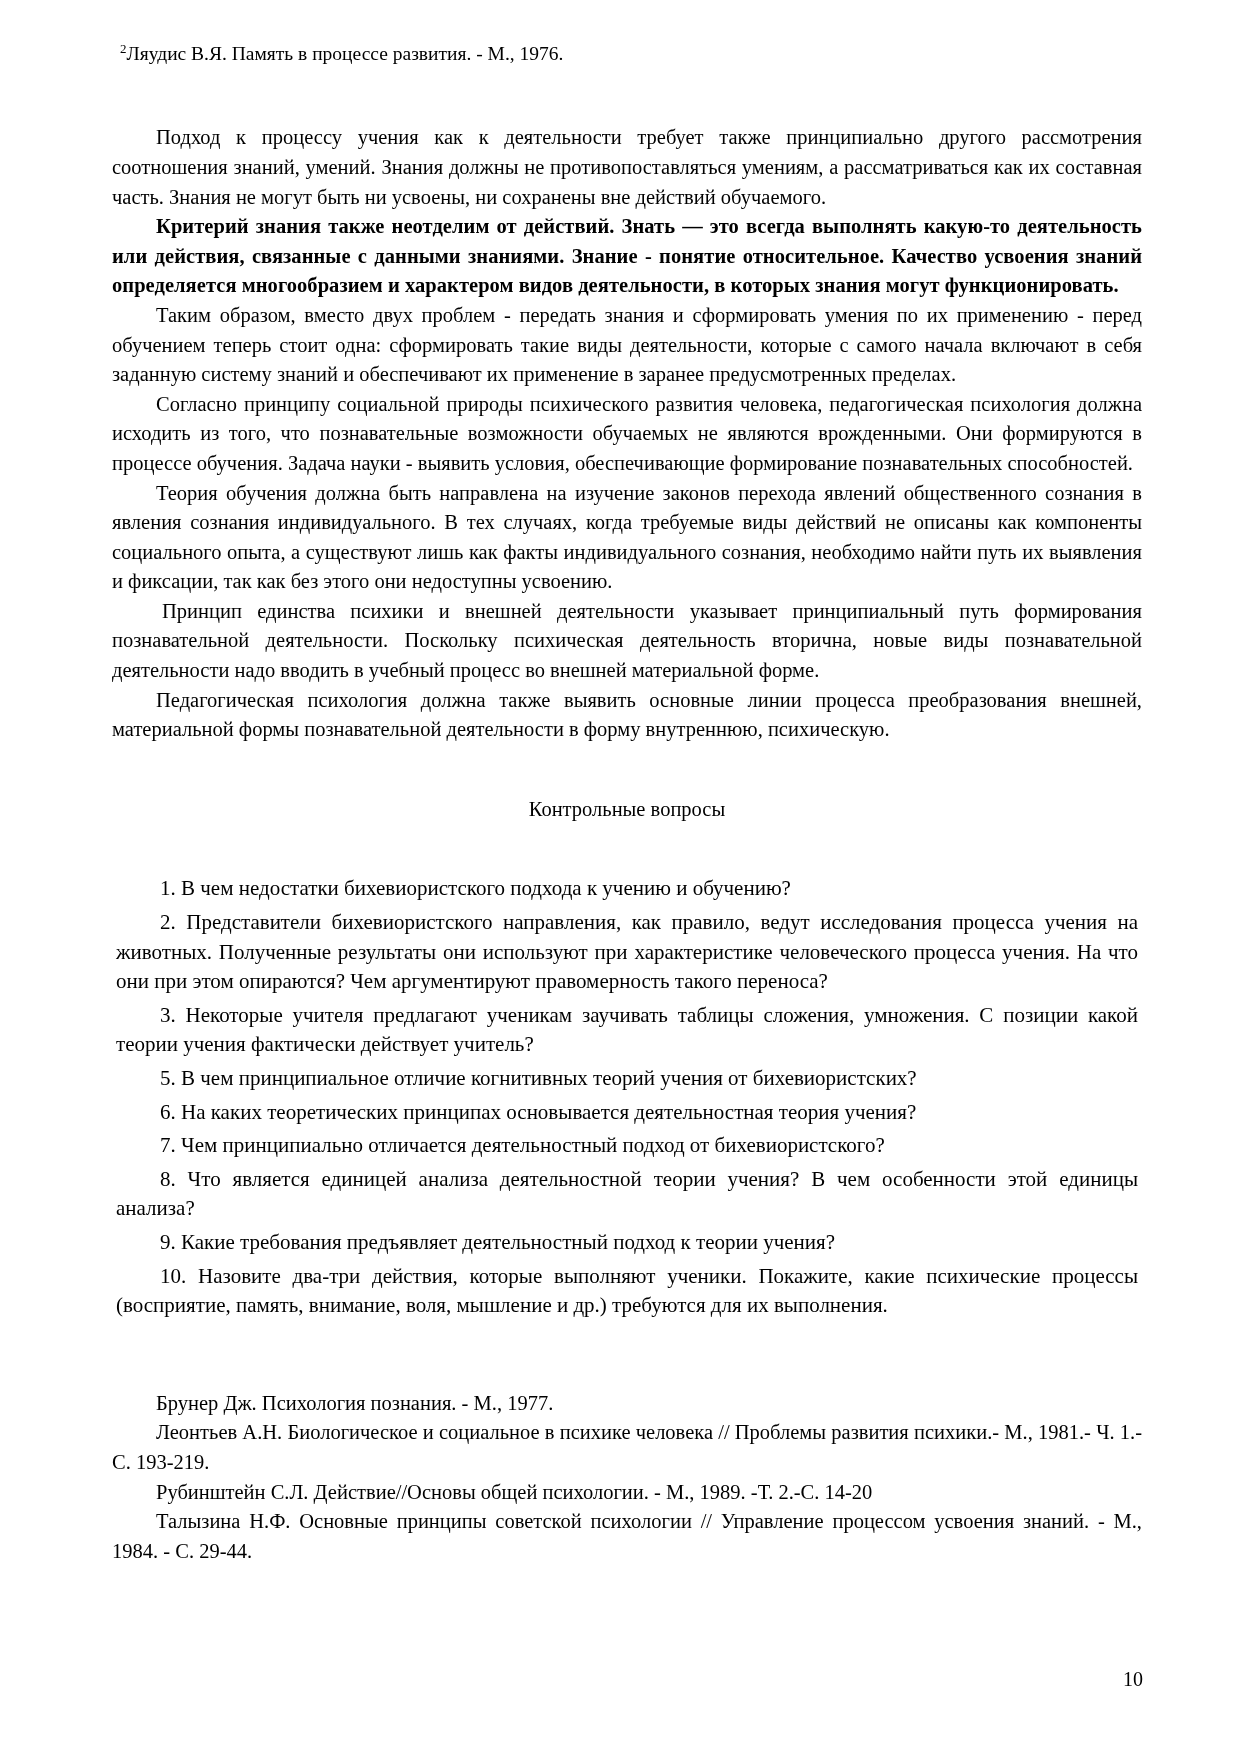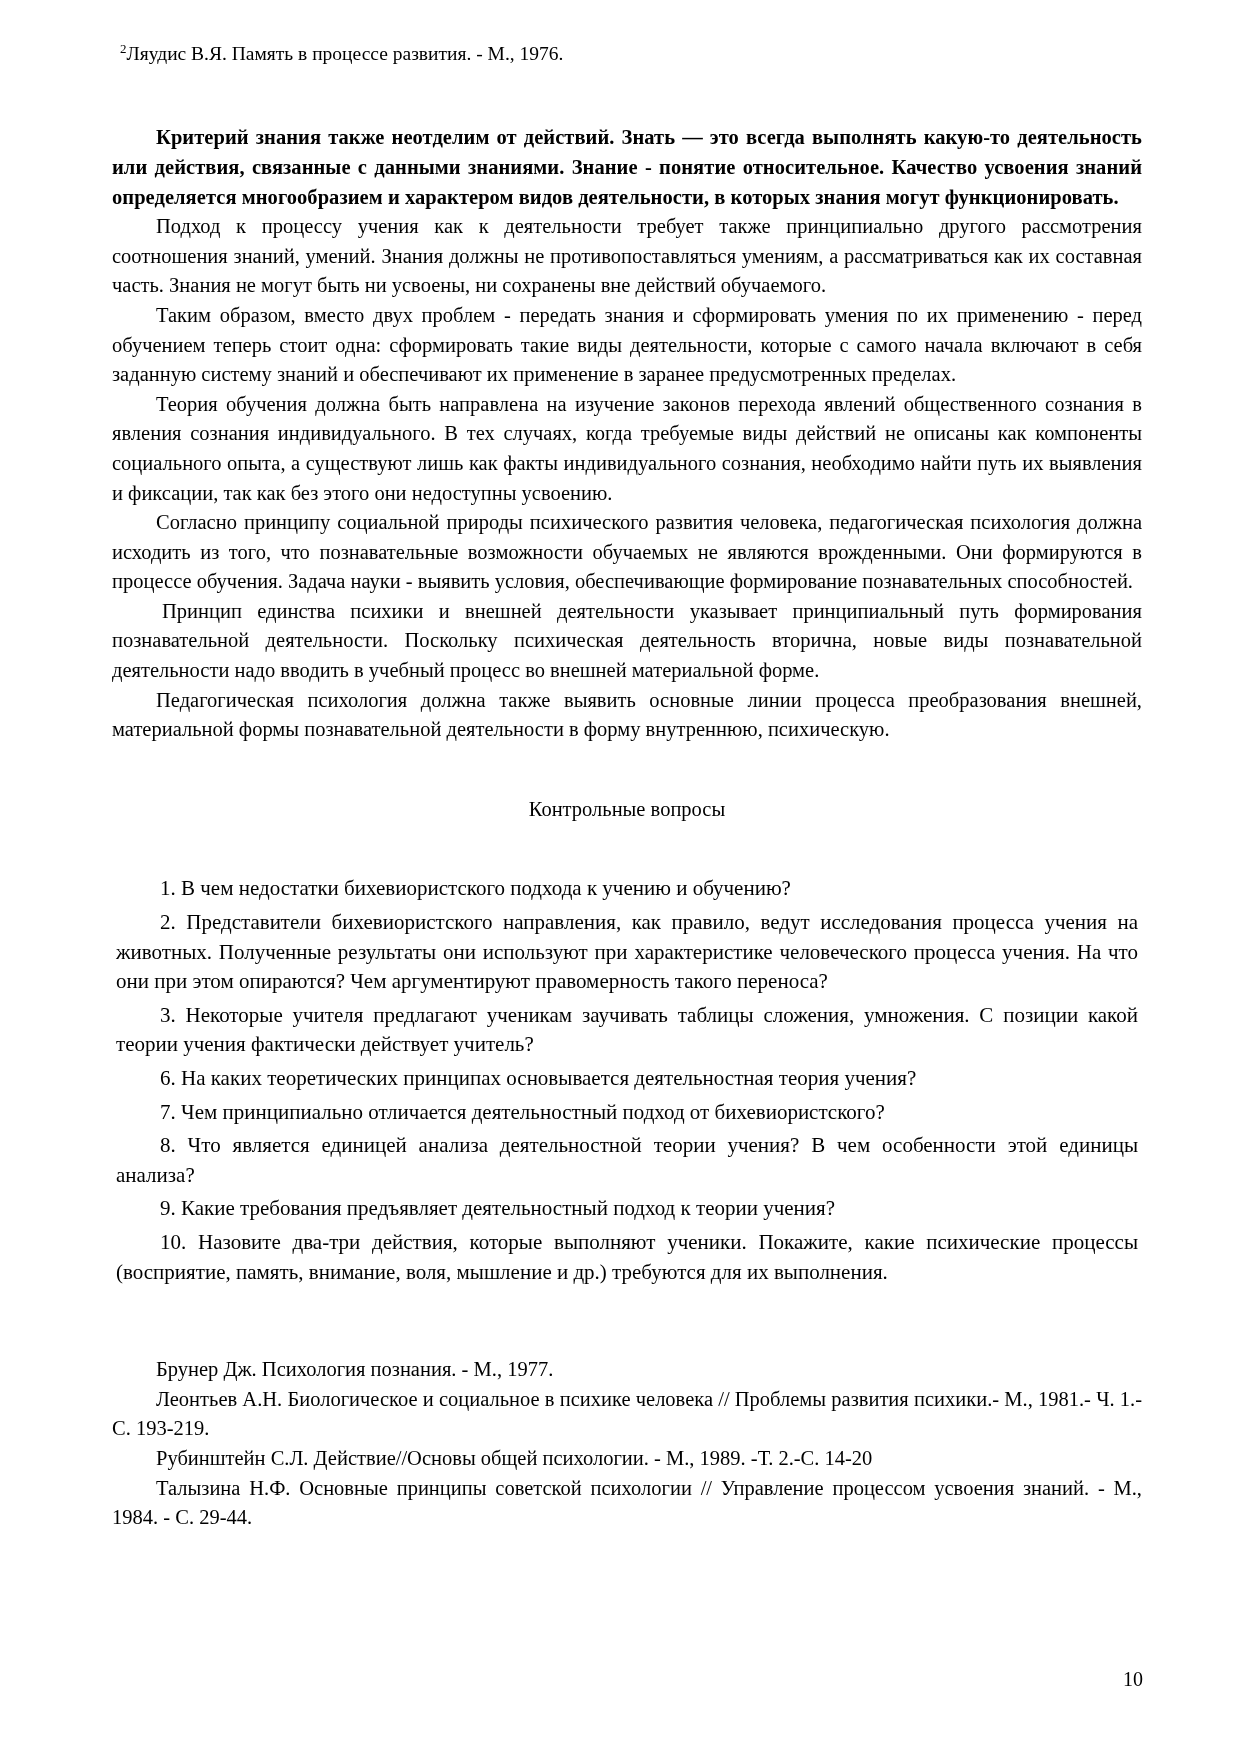--- a/index.html
+++ b/index.html
@@ -88,37 +88,38 @@
 <body>
 
 <div class="page">
   <div class="content">
 
     <div class="footnote-line">
       <sup>2</sup><span>Ляудис В.Я. Память в процессе развития. - М., 1976.</span>
     </div>
 
     <div class="body-block">
+      <p class="just">Подход к процессу учения как к деятельности требует также принципиально другого рассмотрения соотношения знаний, умений. Знания должны не противопоставляться умениям, а рассматриваться как их составная часть. Знания не могут быть ни усвоены, ни сохранены вне действий обучаемого.</p>
       <p class="just bold">Критерий знания также неотделим от действий. Знать — это всегда выполнять какую-то деятельность или действия, связанные с данными знаниями. Знание - понятие относительное. Качество усвоения знаний определяется многообразием и характером видов деятельности, в которых знания могут функционировать.</p>
-      <p class="just">Подход к процессу учения как к деятельности требует также принципиально другого рассмотрения соотношения знаний, умений. Знания должны не противопоставляться умениям, а рассматриваться как их составная часть. Знания не могут быть ни усвоены, ни сохранены вне действий обучаемого.</p>
       <p class="just">Таким образом, вместо двух проблем - передать знания и сформировать умения по их применению - перед обучением теперь стоит одна: сформировать такие виды деятельности, которые с самого начала включают в себя заданную систему знаний и обеспечивают их применение в заранее предусмотренных пределах.</p>
+      <p class="just">Согласно принципу социальной природы психического развития человека, педагогическая психология должна исходить из того, что познавательные возможности обучаемых не являются врожденными. Они формируются в процессе обучения. Задача науки - выявить условия, обеспечивающие формирование познавательных способностей.</p>
       <p class="just">Теория обучения должна быть направлена на изучение законов перехода явлений общественного сознания в явления сознания индивидуального. В тех случаях, когда требуемые виды действий не описаны как компоненты социального опыта, а существуют лишь как факты индивидуального сознания, необходимо найти путь их выявления и фиксации, так как без этого они недоступны усвоению.</p>
-      <p class="just">Согласно принципу социальной природы психического развития человека, педагогическая психология должна исходить из того, что познавательные возможности обучаемых не являются врожденными. Они формируются в процессе обучения. Задача науки - выявить условия, обеспечивающие формирование познавательных способностей.</p>
       <p class="just nogap"> Принцип единства психики и внешней деятельности указывает принципиальный путь формирования познавательной деятельности. Поскольку психическая деятельность вторична, новые виды познавательной деятельности надо вводить в учебный процесс во внешней материальной форме.</p>
       <p class="just">Педагогическая психология должна также выявить основные линии процесса преобразования внешней, материальной формы познавательной деятельности в форму внутреннюю, психическую.</p>
     </div>
 
     <div class="spacer-lg"></div>
     <p class="center-head">Контрольные вопросы</p>
     <div class="spacer-md"></div>
 
     <div class="questions">
       <p>1. В чем недостатки бихевиористского подхода к учению и обучению?</p>
       <p>2. Представители бихевиористского направления, как правило, ведут исследования процесса учения на животных. Полученные результаты они используют при характеристике человеческого процесса учения. На что они при этом опираются? Чем аргументируют правомерность такого переноса?</p>
       <p>3. Некоторые учителя предлагают ученикам заучивать таблицы сложения, умножения. С позиции какой теории учения фактически действует учитель?</p>
+      <p>5. В чем принципиальное отличие когнитивных теорий учения от бихевиористских?</p>
       <p>6. На каких теоретических принципах основывается деятельностная теория учения?</p>
       <p>7. Чем принципиально отличается деятельностный подход от бихевиористского?</p>
       <p>8. Что является единицей анализа деятельностной теории учения? В чем особенности этой единицы анализа?</p>
       <p>9. Какие требования предъявляет деятельностный подход к теории учения?</p>
       <p>10. Назовите два-три действия, которые выполняют ученики. Покажите, какие психические процессы (восприятие, память, внимание, воля, мышление и др.) требуются для их выполнения.</p>
     </div>
 
     <div class="spacer-lg"></div>
     <div class="spacer-md"></div>
 

